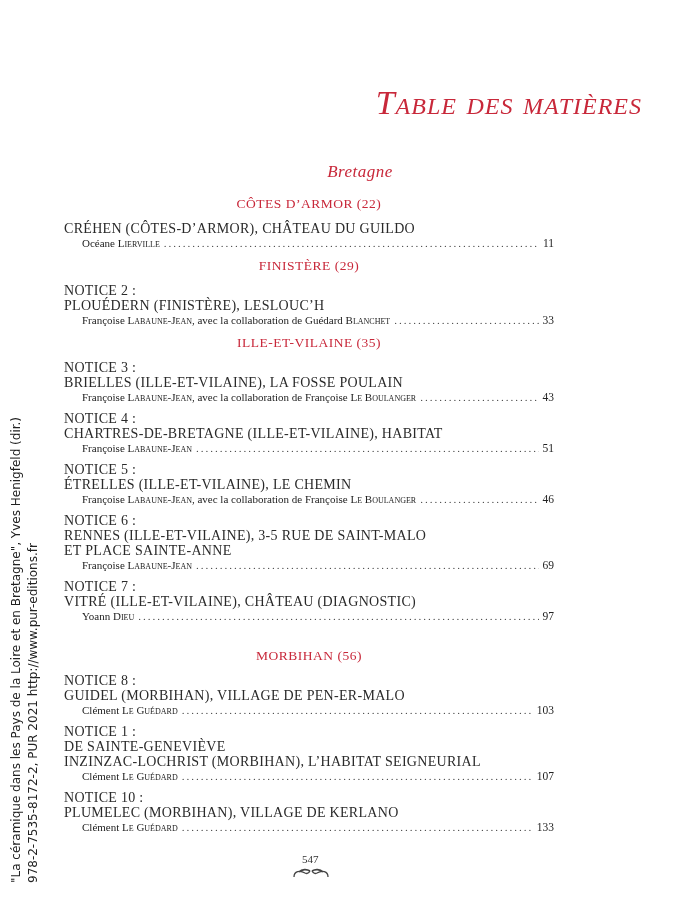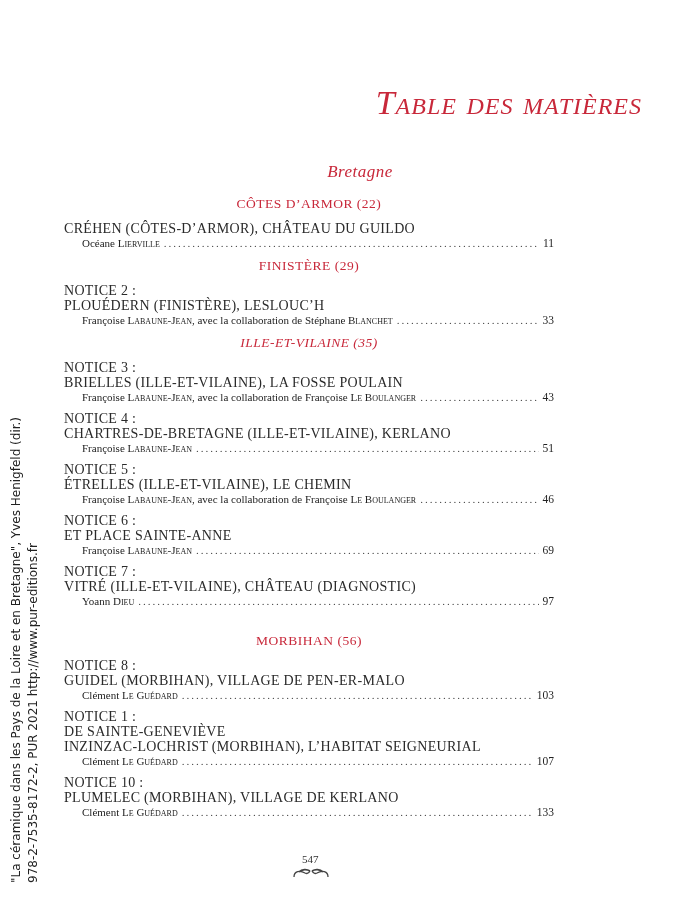--- a/index.html
+++ b/index.html
@@ -71,55 +71,56 @@
         <span class="author"><span>Océane </span><span class="sc">Lierville</span></span>
         <span class="leader"></span>
         <span class="page">11</span>
       </div>
     </div>
     <div class="dept" style="margin-top: 4px;">FINISTÈRE (29)</div>
     <div class="notice">
       <div class="notice-num">NOTICE 2 :</div>
       <div class="notice-title">PLOUÉDERN (FINISTÈRE), LESLOUC’H</div>
       <div class="author-line">
-        <span class="author"><span>Françoise </span><span class="sc">Labaune-Jean</span><span>, avec la collaboration de Stéphane </span><span class="sc">Blanchet</span></span>
+        <span class="author"><span>Françoise </span><span class="sc">Labaune-Jean</span><span>, avec la collaboration de Guédard </span><span class="sc">Blanchet</span></span>
         <span class="leader"></span>
         <span class="page">33</span>
       </div>
     </div>
-    <div class="dept" style=" font-style: italic;">ILLE-ET-VILAINE (35)</div>
+    <div class="dept" style="">ILLE-ET-VILAINE (35)</div>
     <div class="notice">
       <div class="notice-num">NOTICE 3 :</div>
       <div class="notice-title">BRIELLES (ILLE-ET-VILAINE), LA FOSSE POULAIN</div>
       <div class="author-line">
         <span class="author"><span>Françoise </span><span class="sc">Labaune-Jean</span><span>, avec la collaboration de Françoise </span><span class="sc">Le Boulanger</span></span>
         <span class="leader"></span>
         <span class="page">43</span>
       </div>
     </div>
     <div class="notice">
       <div class="notice-num">NOTICE 4 :</div>
-      <div class="notice-title">CHARTRES-DE-BRETAGNE (ILLE-ET-VILAINE), KERLANO</div>
+      <div class="notice-title">CHARTRES-DE-BRETAGNE (ILLE-ET-VILAINE), HABITAT</div>
       <div class="author-line">
         <span class="author"><span>Françoise </span><span class="sc">Labaune-Jean</span></span>
         <span class="leader"></span>
         <span class="page">51</span>
       </div>
     </div>
     <div class="notice">
       <div class="notice-num">NOTICE 5 :</div>
       <div class="notice-title">ÉTRELLES (ILLE-ET-VILAINE), LE CHEMIN</div>
       <div class="author-line">
         <span class="author"><span>Françoise </span><span class="sc">Labaune-Jean</span><span>, avec la collaboration de Françoise </span><span class="sc">Le Boulanger</span></span>
         <span class="leader"></span>
         <span class="page">46</span>
       </div>
     </div>
     <div class="notice">
       <div class="notice-num">NOTICE 6 :</div>
+      <div class="notice-title">RENNES (ILLE-ET-VILAINE), 3-5 RUE DE SAINT-MALO</div>
       <div class="notice-title">ET PLACE SAINTE-ANNE</div>
       <div class="author-line">
         <span class="author"><span>Françoise </span><span class="sc">Labaune-Jean</span></span>
         <span class="leader"></span>
         <span class="page">69</span>
       </div>
     </div>
     <div class="notice">
       <div class="notice-num">NOTICE 7 :</div>
       <div class="notice-title">VITRÉ (ILLE-ET-VILAINE), CHÂTEAU (DIAGNOSTIC)</div>

